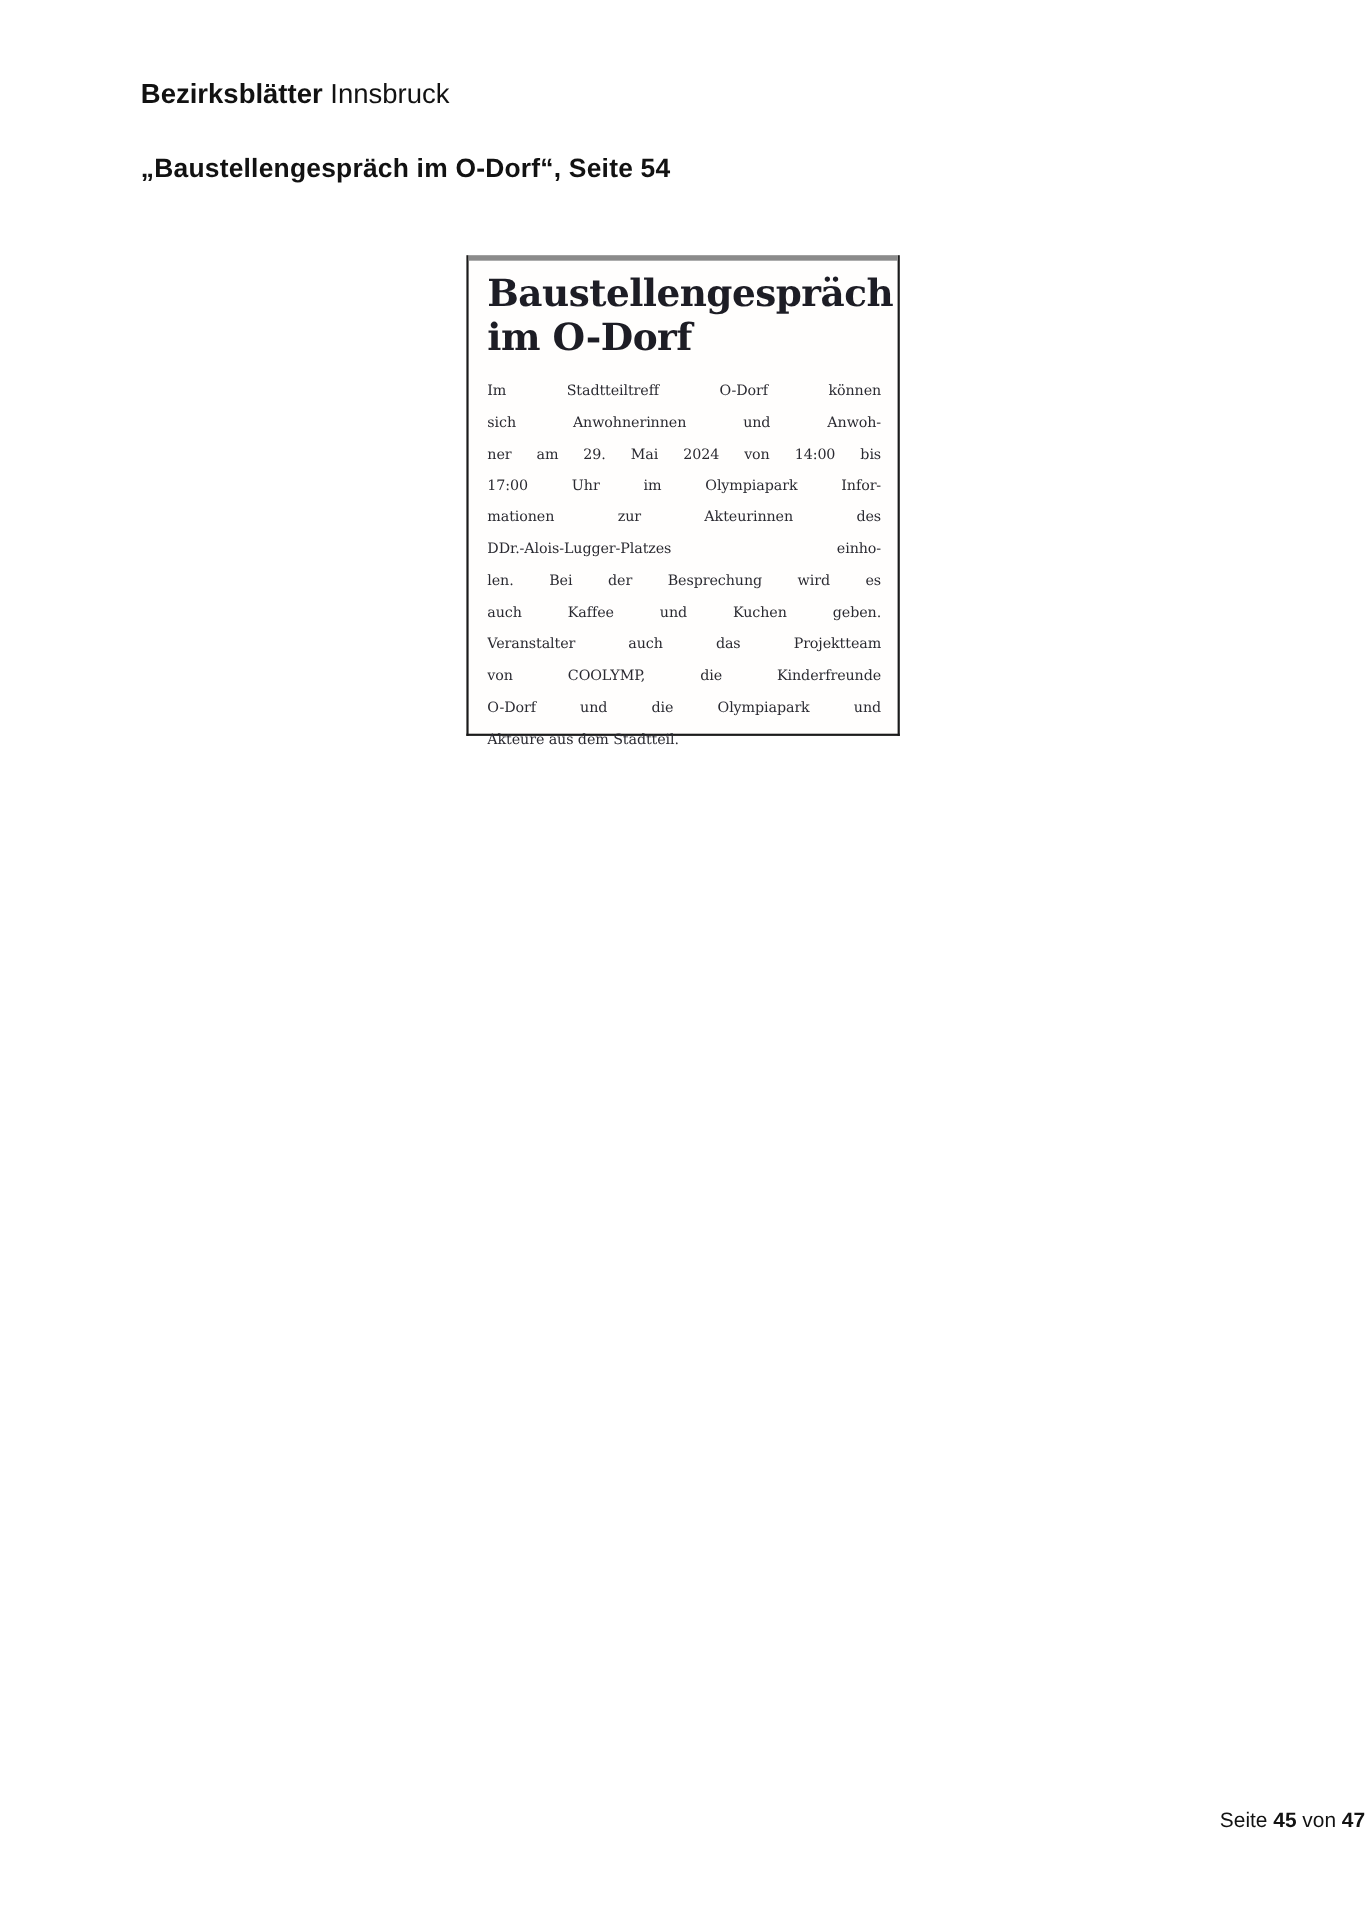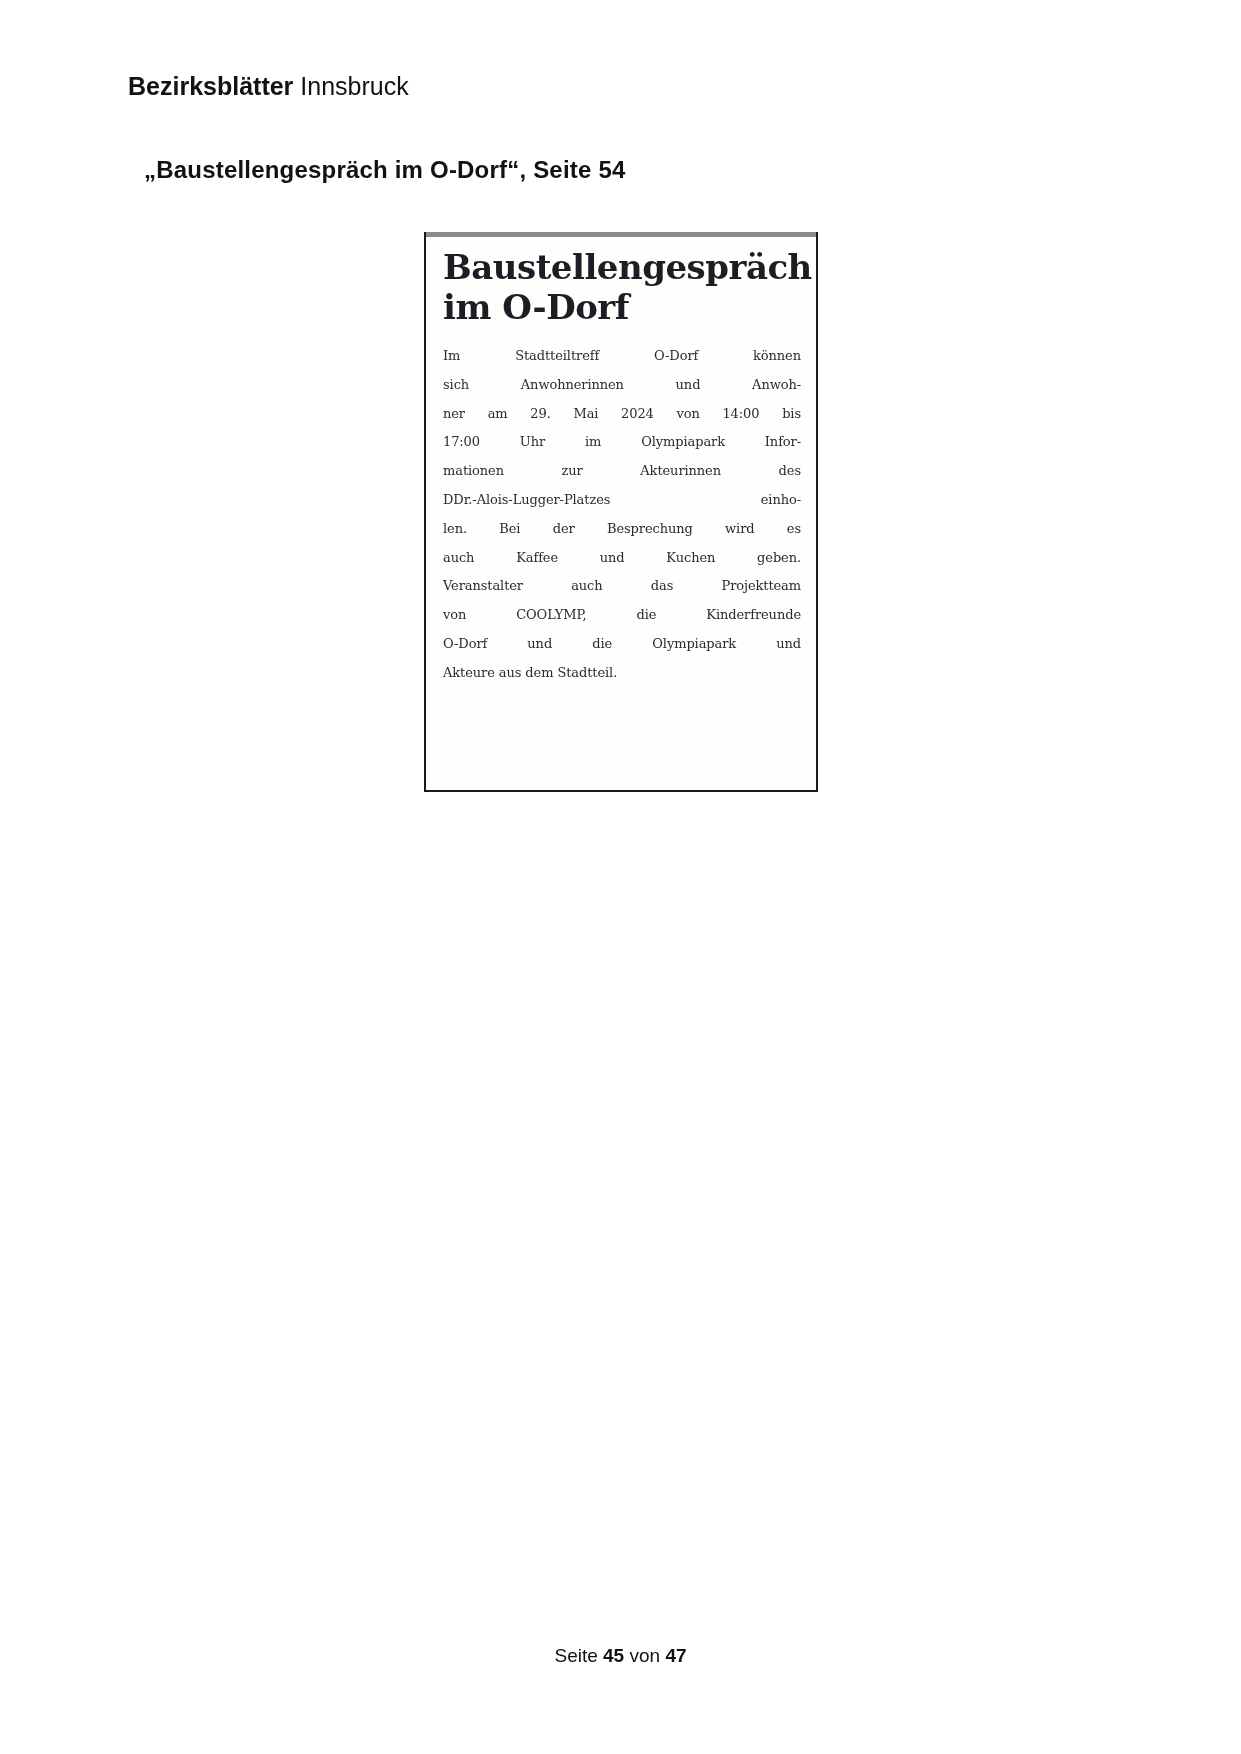--- a/index.html
+++ b/index.html
@@ -13,28 +13,28 @@
   .page { position: absolute; inset: 0; }
 
   .header {
     position: absolute; left: 128px; top: 72px;
     font-size: 25px; color: #121212;
   }
   .header .bold { font-weight: bold; }
 
   .title {
     position: absolute; left: 128px; top: 140px;
-    margin: 16px;
+    margin: 0;
     font-size: 24px; font-weight: bold; color: #121212;
     letter-spacing: 0.2px;
   }
 
   .clipping {
     position: absolute; left: 424px; top: 232px;
-    width: 394px; height: 560px;
+    width: 394px; height: 437px;
     box-sizing: border-box;
     border: 2px solid #1b1b1b;
     border-top: none;
     background: #fffefd;
     padding: 0 15px 2px 17px;
   }
   .clipping .rule {
     height: 5px;
     margin: 0 -15px 0 -17px;
     background: #8b8b8b;
@@ -60,21 +60,21 @@
     white-space: nowrap;
     overflow: hidden;
   }
   .bodytext .bl.last {
     text-align-last: left;
   }
 
   .footer {
     position: absolute; left: 0; top: 1645px;
     width: 100%;
-    text-align: center;
+    text-align: right;
     font-size: 19px; color: #121212;
   }
   .footer b { font-weight: bold; }
 </style>
 </head>
 <body>
 
 <div class="page">
 
   <div class="header"><span class="bold">Bezirksblätter</span> <span>Innsbruck</span></div>

